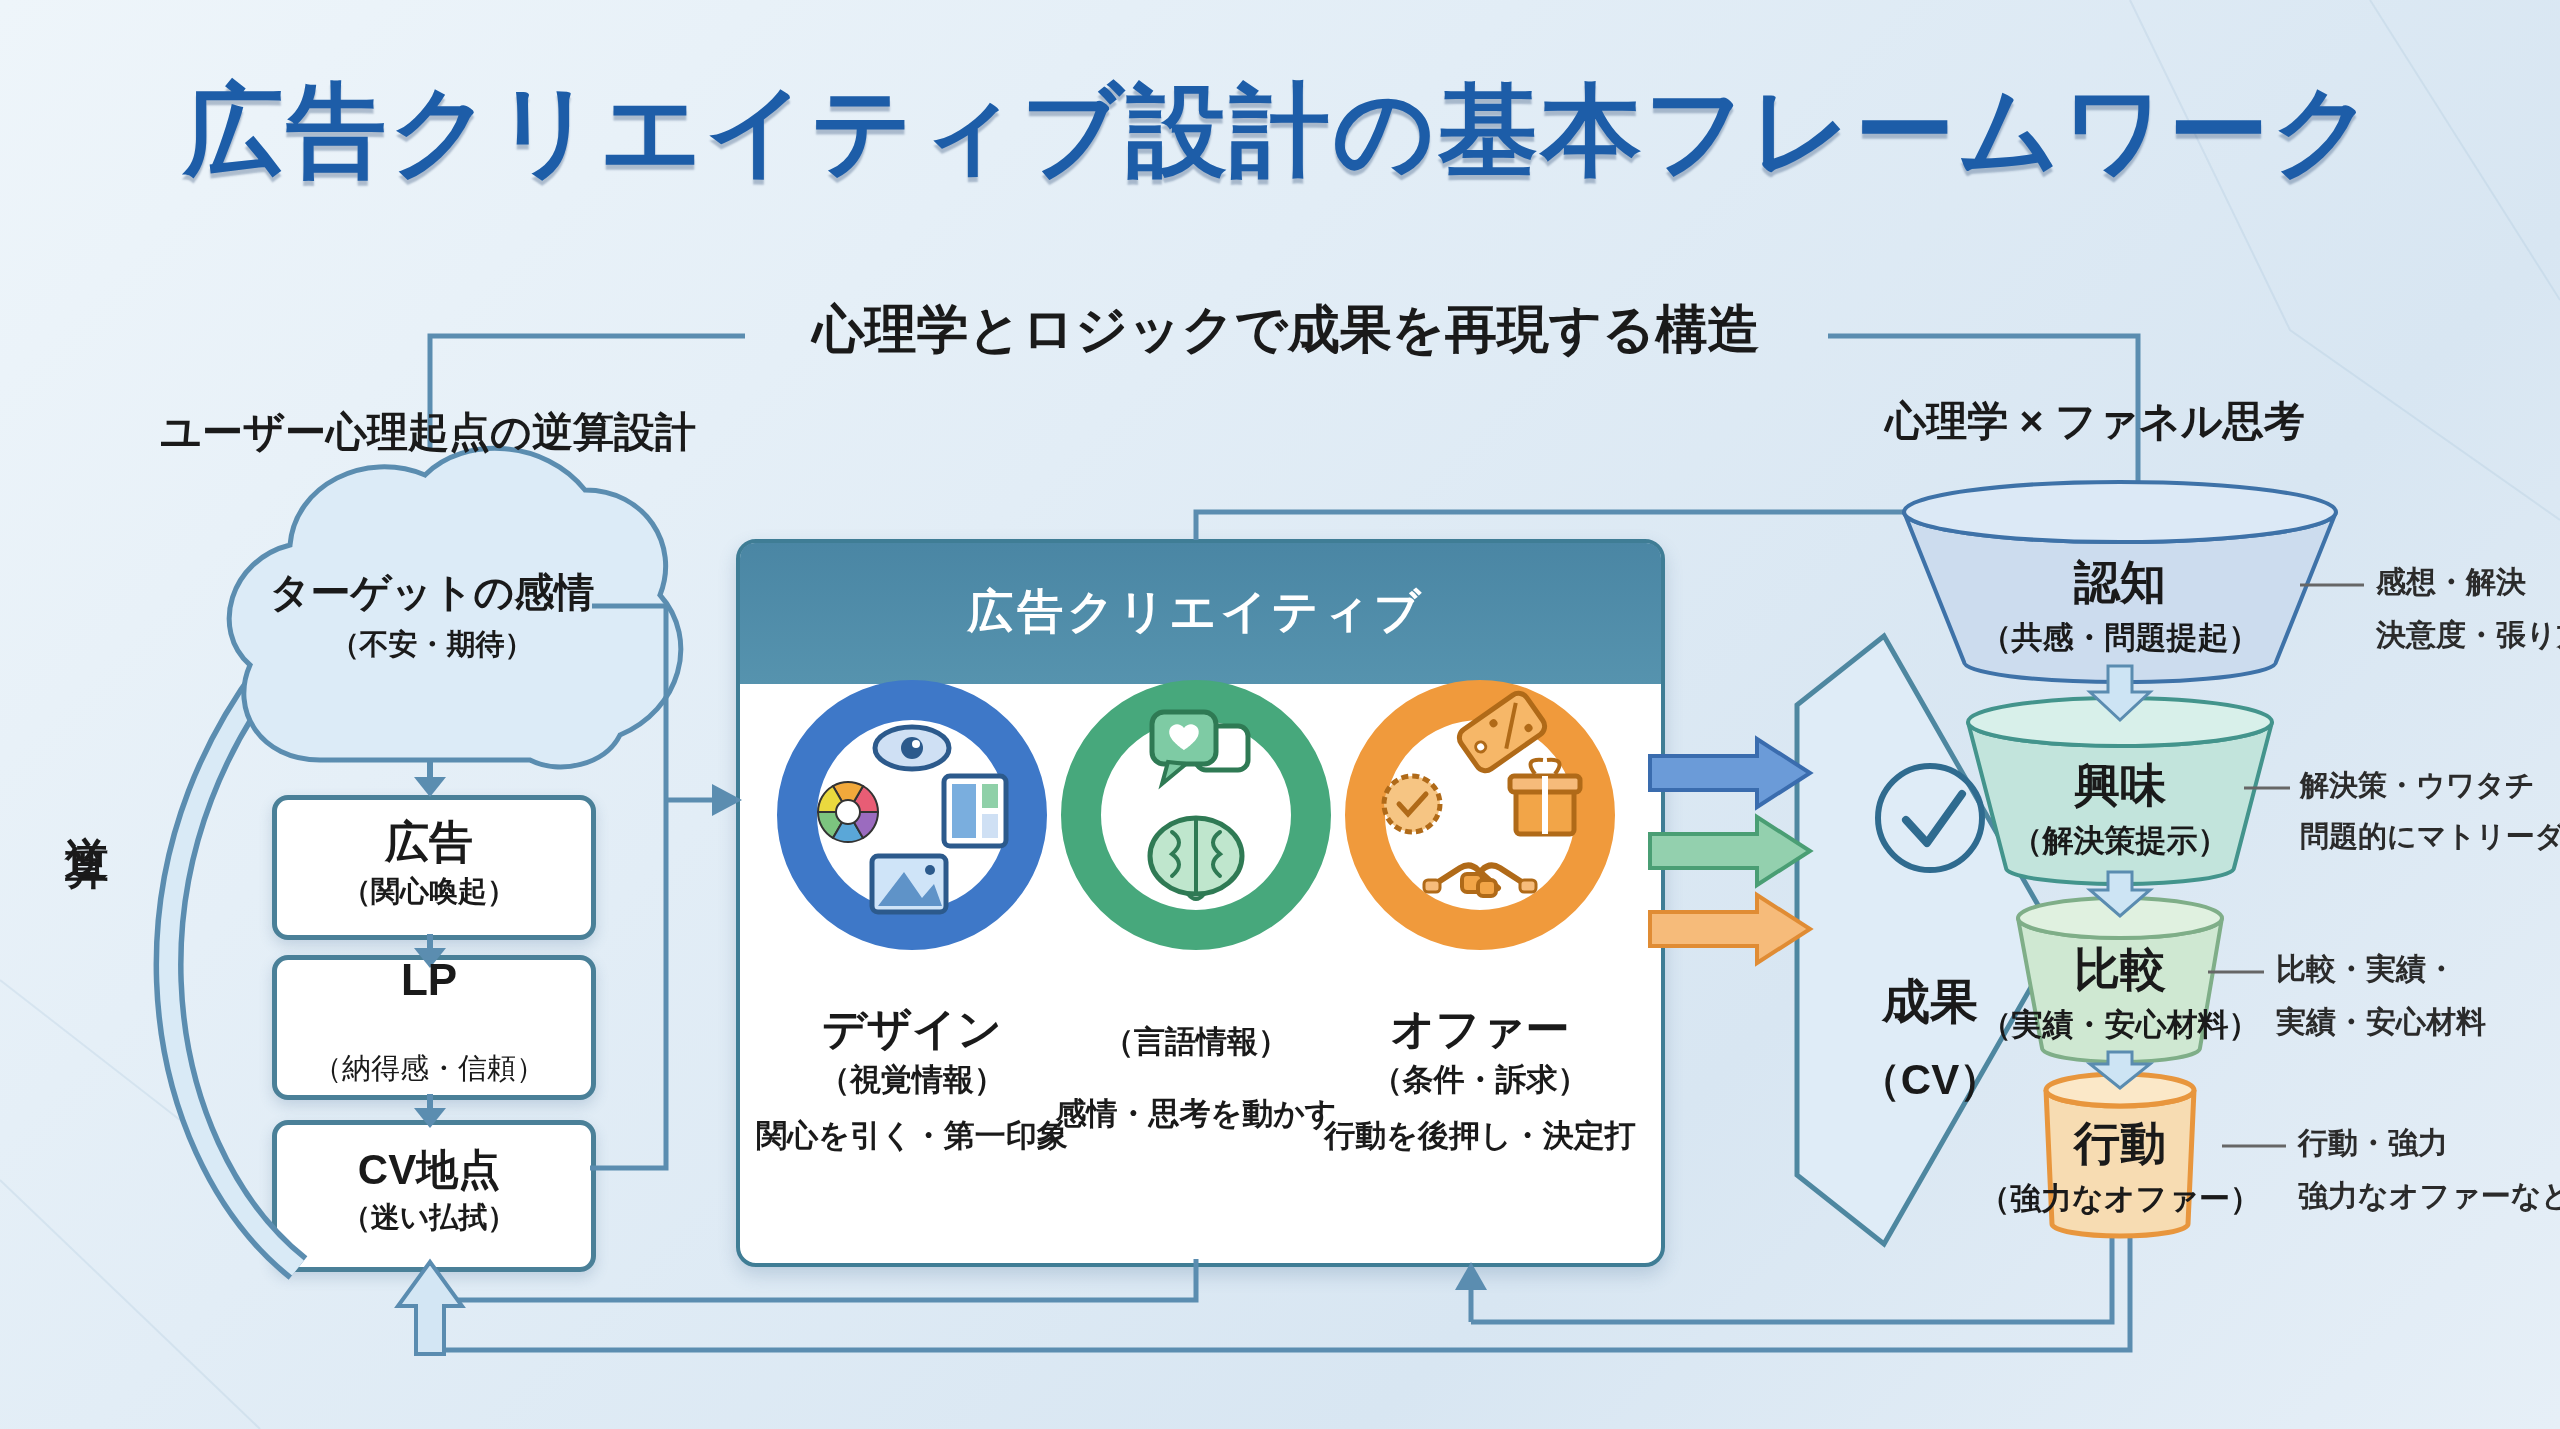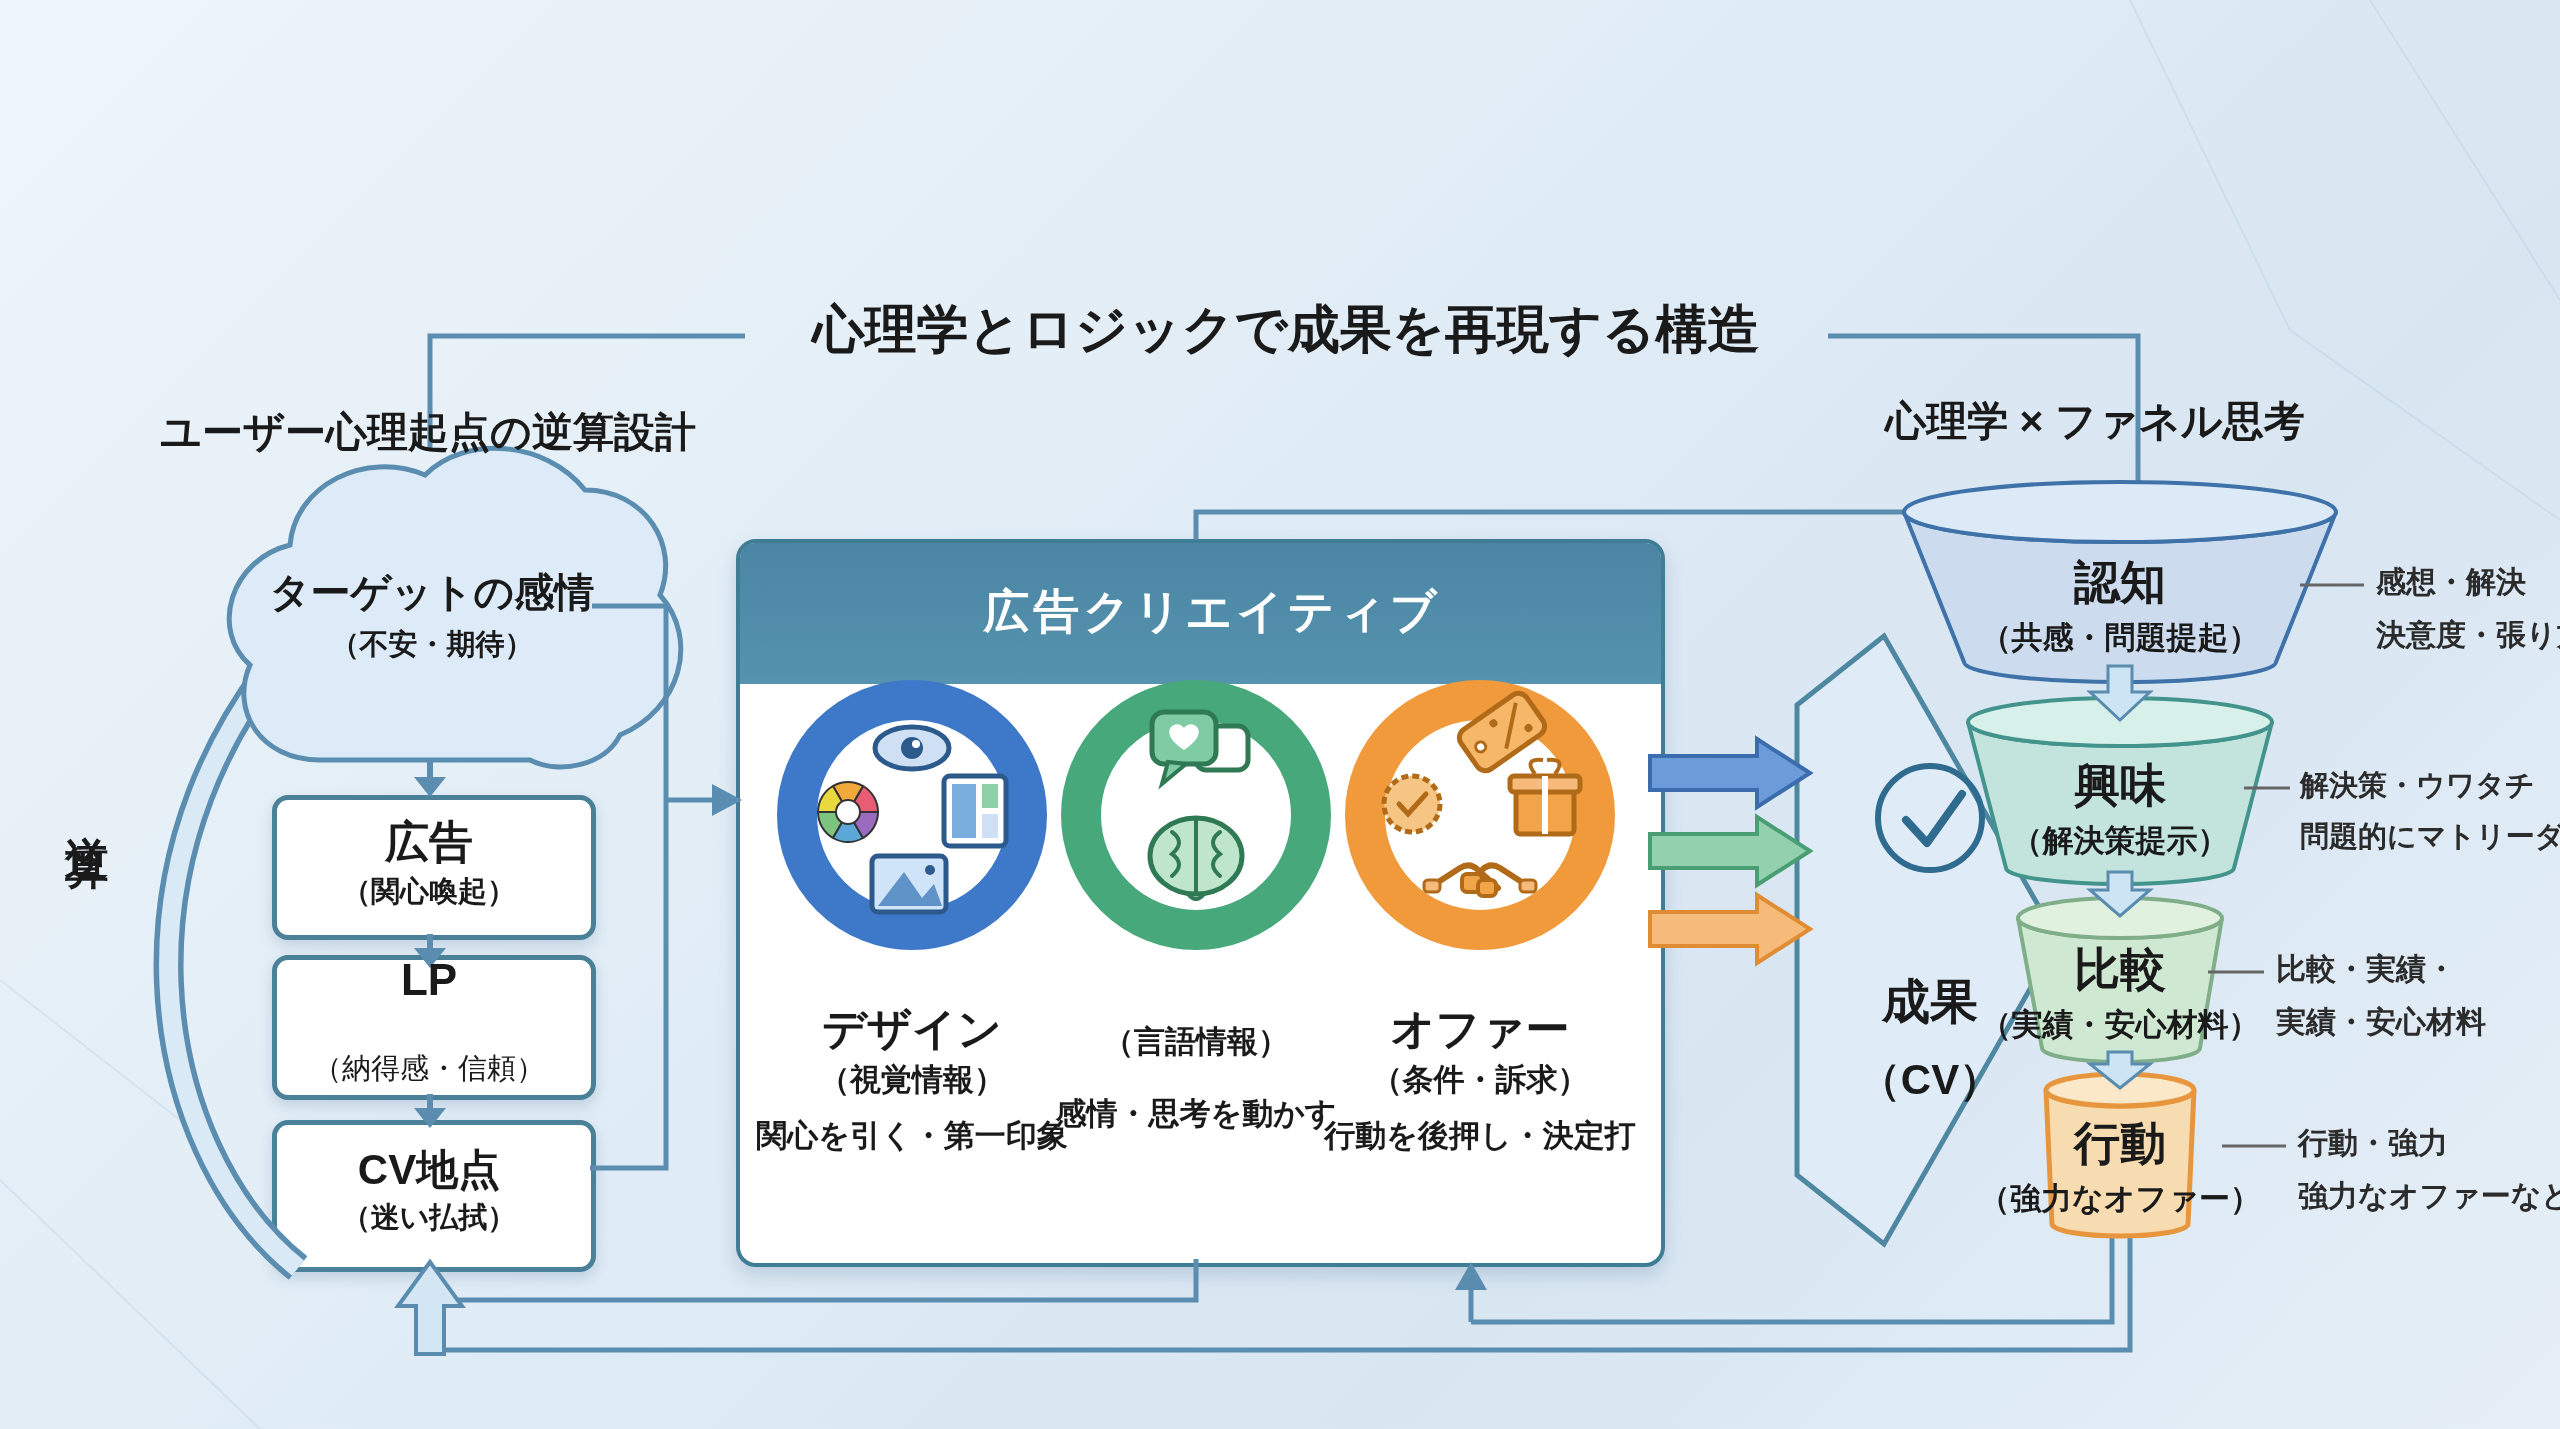--- a/index.html
+++ b/index.html
@@ -211,20 +211,21 @@
     </g>
 
     <g stroke="#666" stroke-width="3">
       <line x1="2300" y1="585" x2="2364" y2="585"></line>
       <line x1="2244" y1="788" x2="2290" y2="788"></line>
       <line x1="2208" y1="972" x2="2264" y2="972"></line>
       <line x1="2222" y1="1146" x2="2286" y2="1146"></line>
     </g>
   </svg>
 
+  <div class="abs ctr" id="title" style="left:1280px;top:132px;z-index:10;">広告クリエイティブ設計の基本フレームワーク</div>
 
   <div class="abs ctr" id="subtitle" style="left:1286px;top:330px;z-index:10;">心理学とロジックで成果を再現する構造</div>
 
   <div class="abs ctr colhead" style="left:428px;top:432px;z-index:10;">ユーザー心理起点の逆算設計</div>
 
   <div class="abs ctr colhead" style="left:2095px;top:421px;z-index:10;">心理学 × ファネル思考</div>
 
   <div class="abs ctr cloud-l1" style="left:432px;top:592px;z-index:10;">ターゲットの感情</div>
   <div class="abs ctr cloud-l2" style="left:432px;top:645px;z-index:10;">（不安・期待）</div>
 
@@ -236,21 +237,21 @@
     <div style="font-size:44px;font-weight:800;">LP</div>
     <div style="font-size:29px;font-weight:400;margin-top:44px;">（納得感・信頼）</div>
   </div>
   <div class="abs ctr" style="left:429px;top:1190px;z-index:10;">
     <div style="font-size:42px;font-weight:800;">CV地点</div>
     <div style="font-size:29px;font-weight:700;">（迷い払拭）</div>
   </div>
 
   <div class="abs vtext" style="left:58px;top:800px;z-index:10;">逆算</div>
 
-  <div class="abs ctr" id="creative-title" style="left:1196px;top:612px;z-index:10;margin-left:16px;">広告クリエイティブ</div>
+  <div class="abs ctr" id="creative-title" style="left:1196px;top:612px;z-index:10;">広告クリエイティブ</div>
 
   <div class="abs ctr" style="left:912px;top:1078px;z-index:10;">
     <div class="pillar-name">デザイン</div>
     <div class="pillar-sub">（視覚情報）</div>
     <div class="pillar-desc" style="margin-top:14px;">関心を引く・第一印象</div>
   </div>
   <div class="abs ctr" style="left:1196px;top:1078px;z-index:10;">
     <div class="pillar-sub">（言語情報）</div>
     <div class="pillar-desc" style="margin-top:30px;">感情・思考を動かす</div>
   </div>

